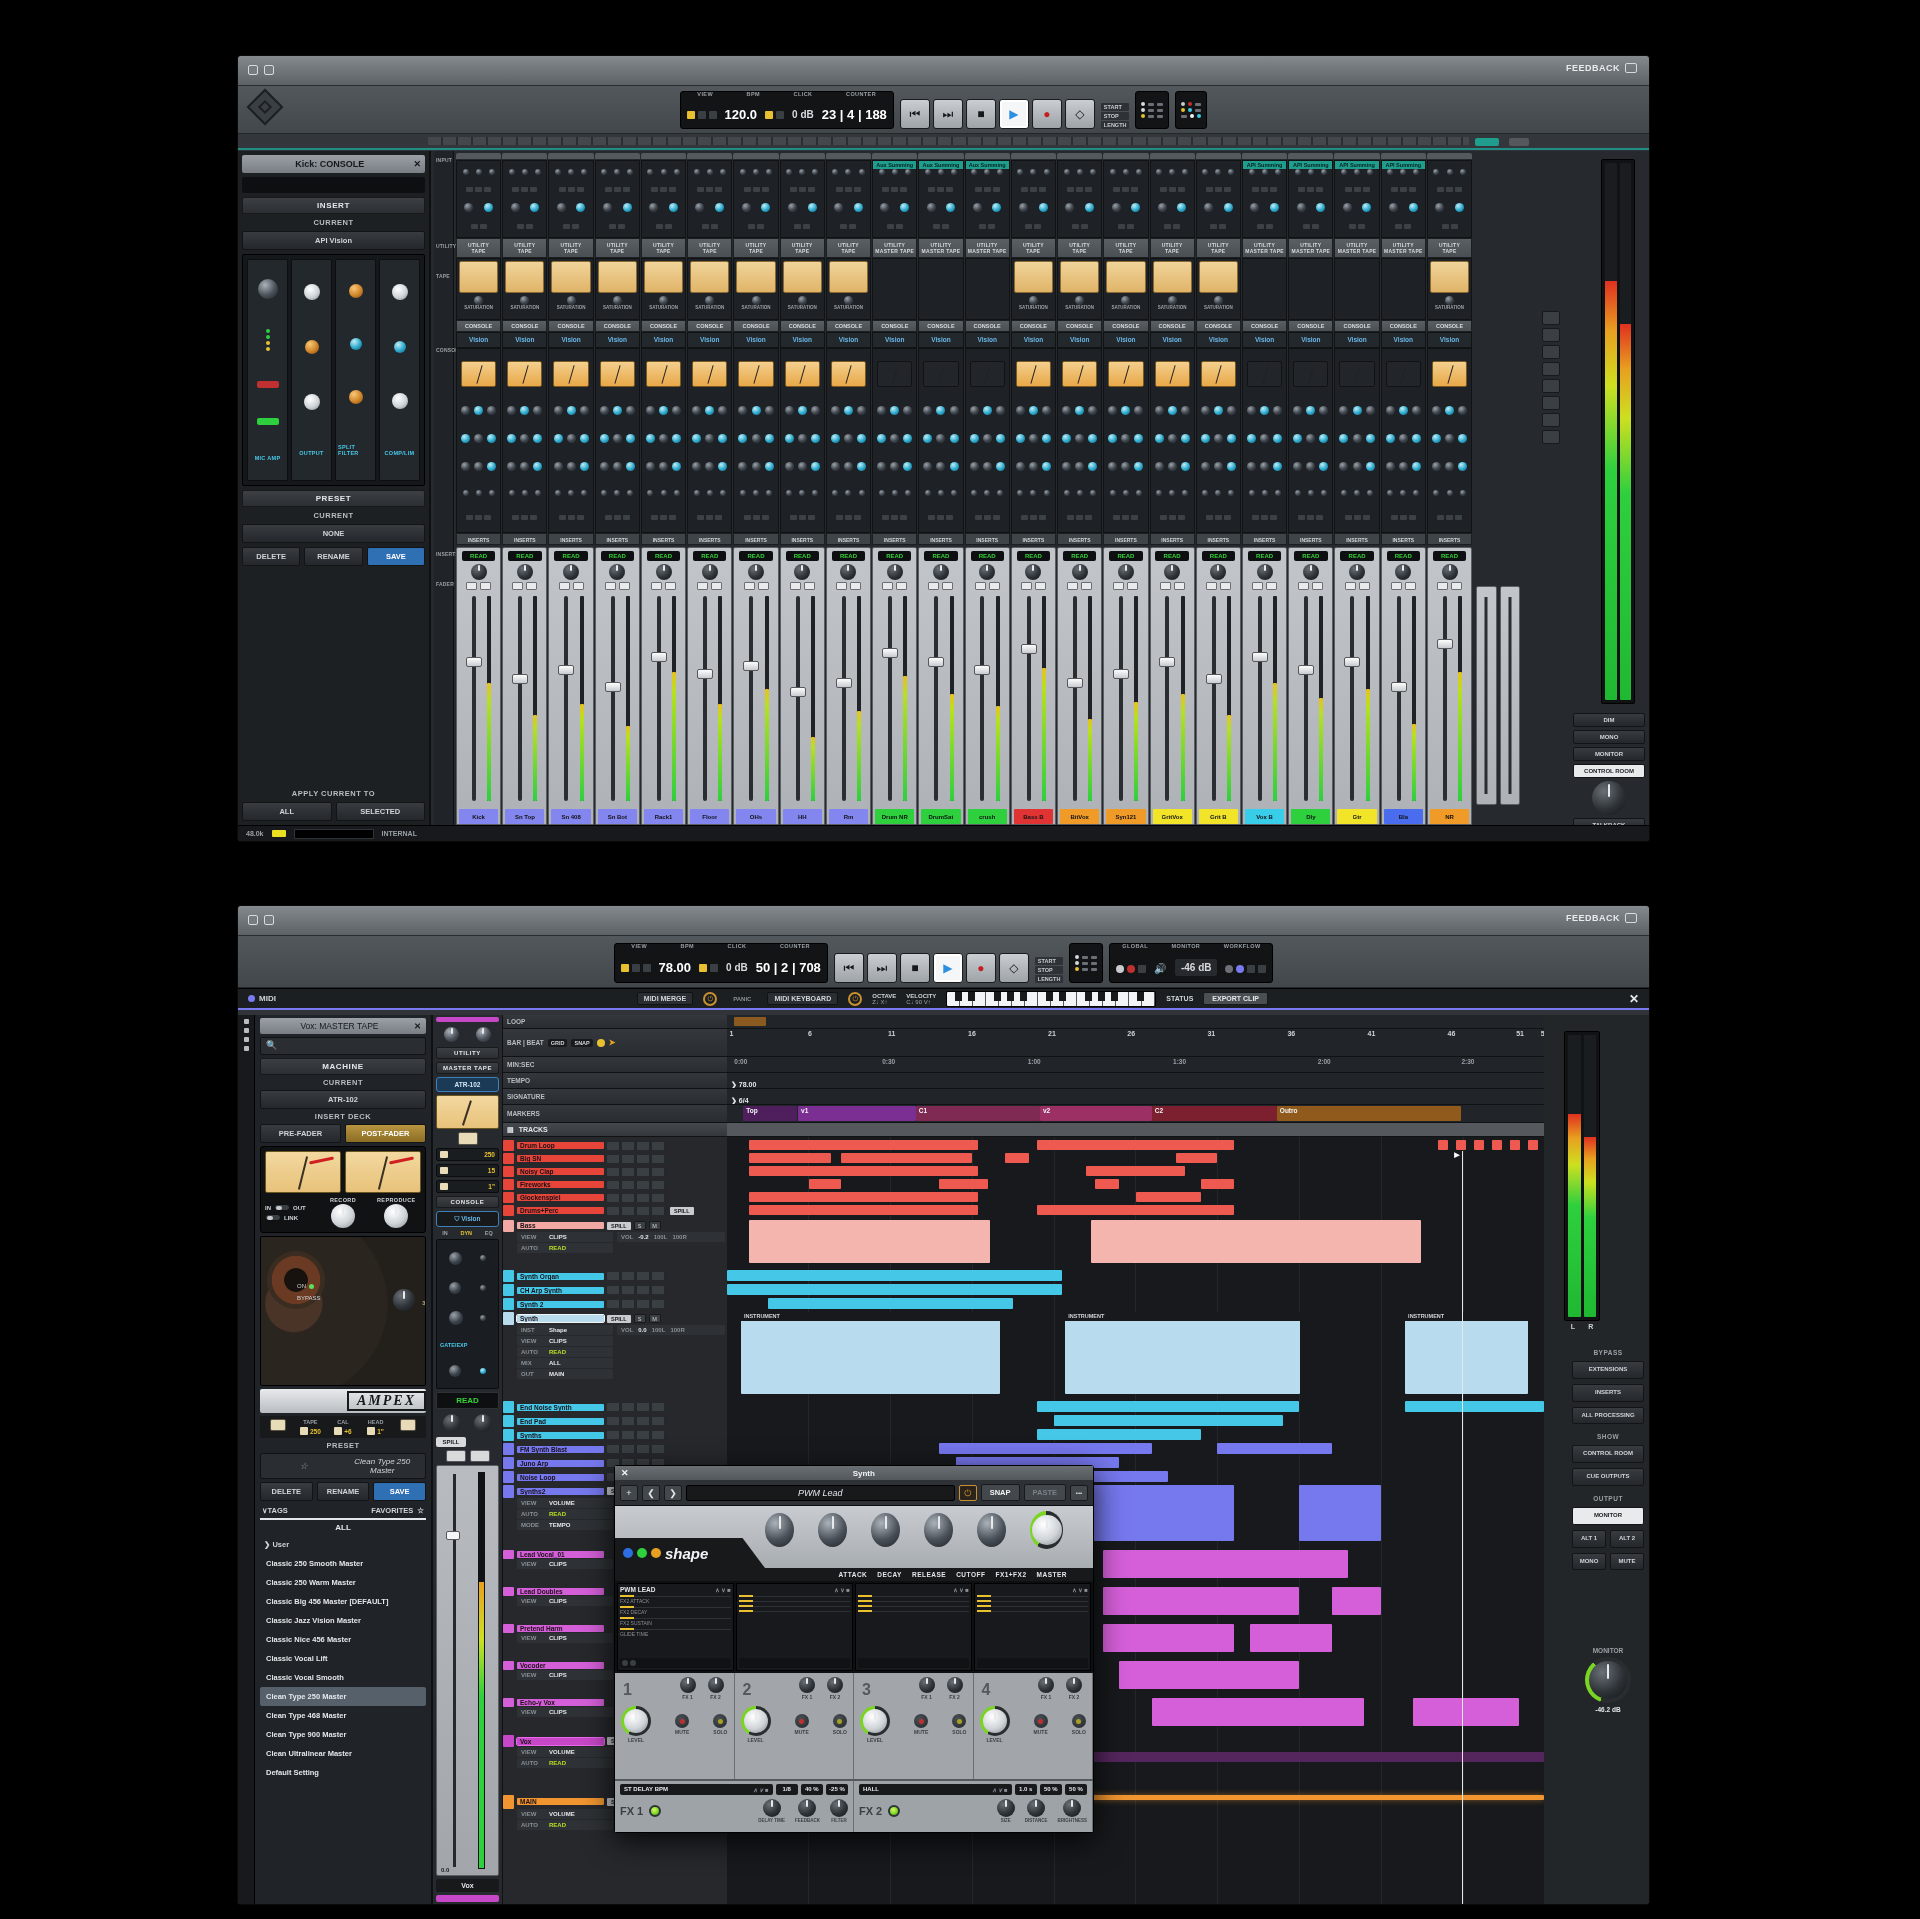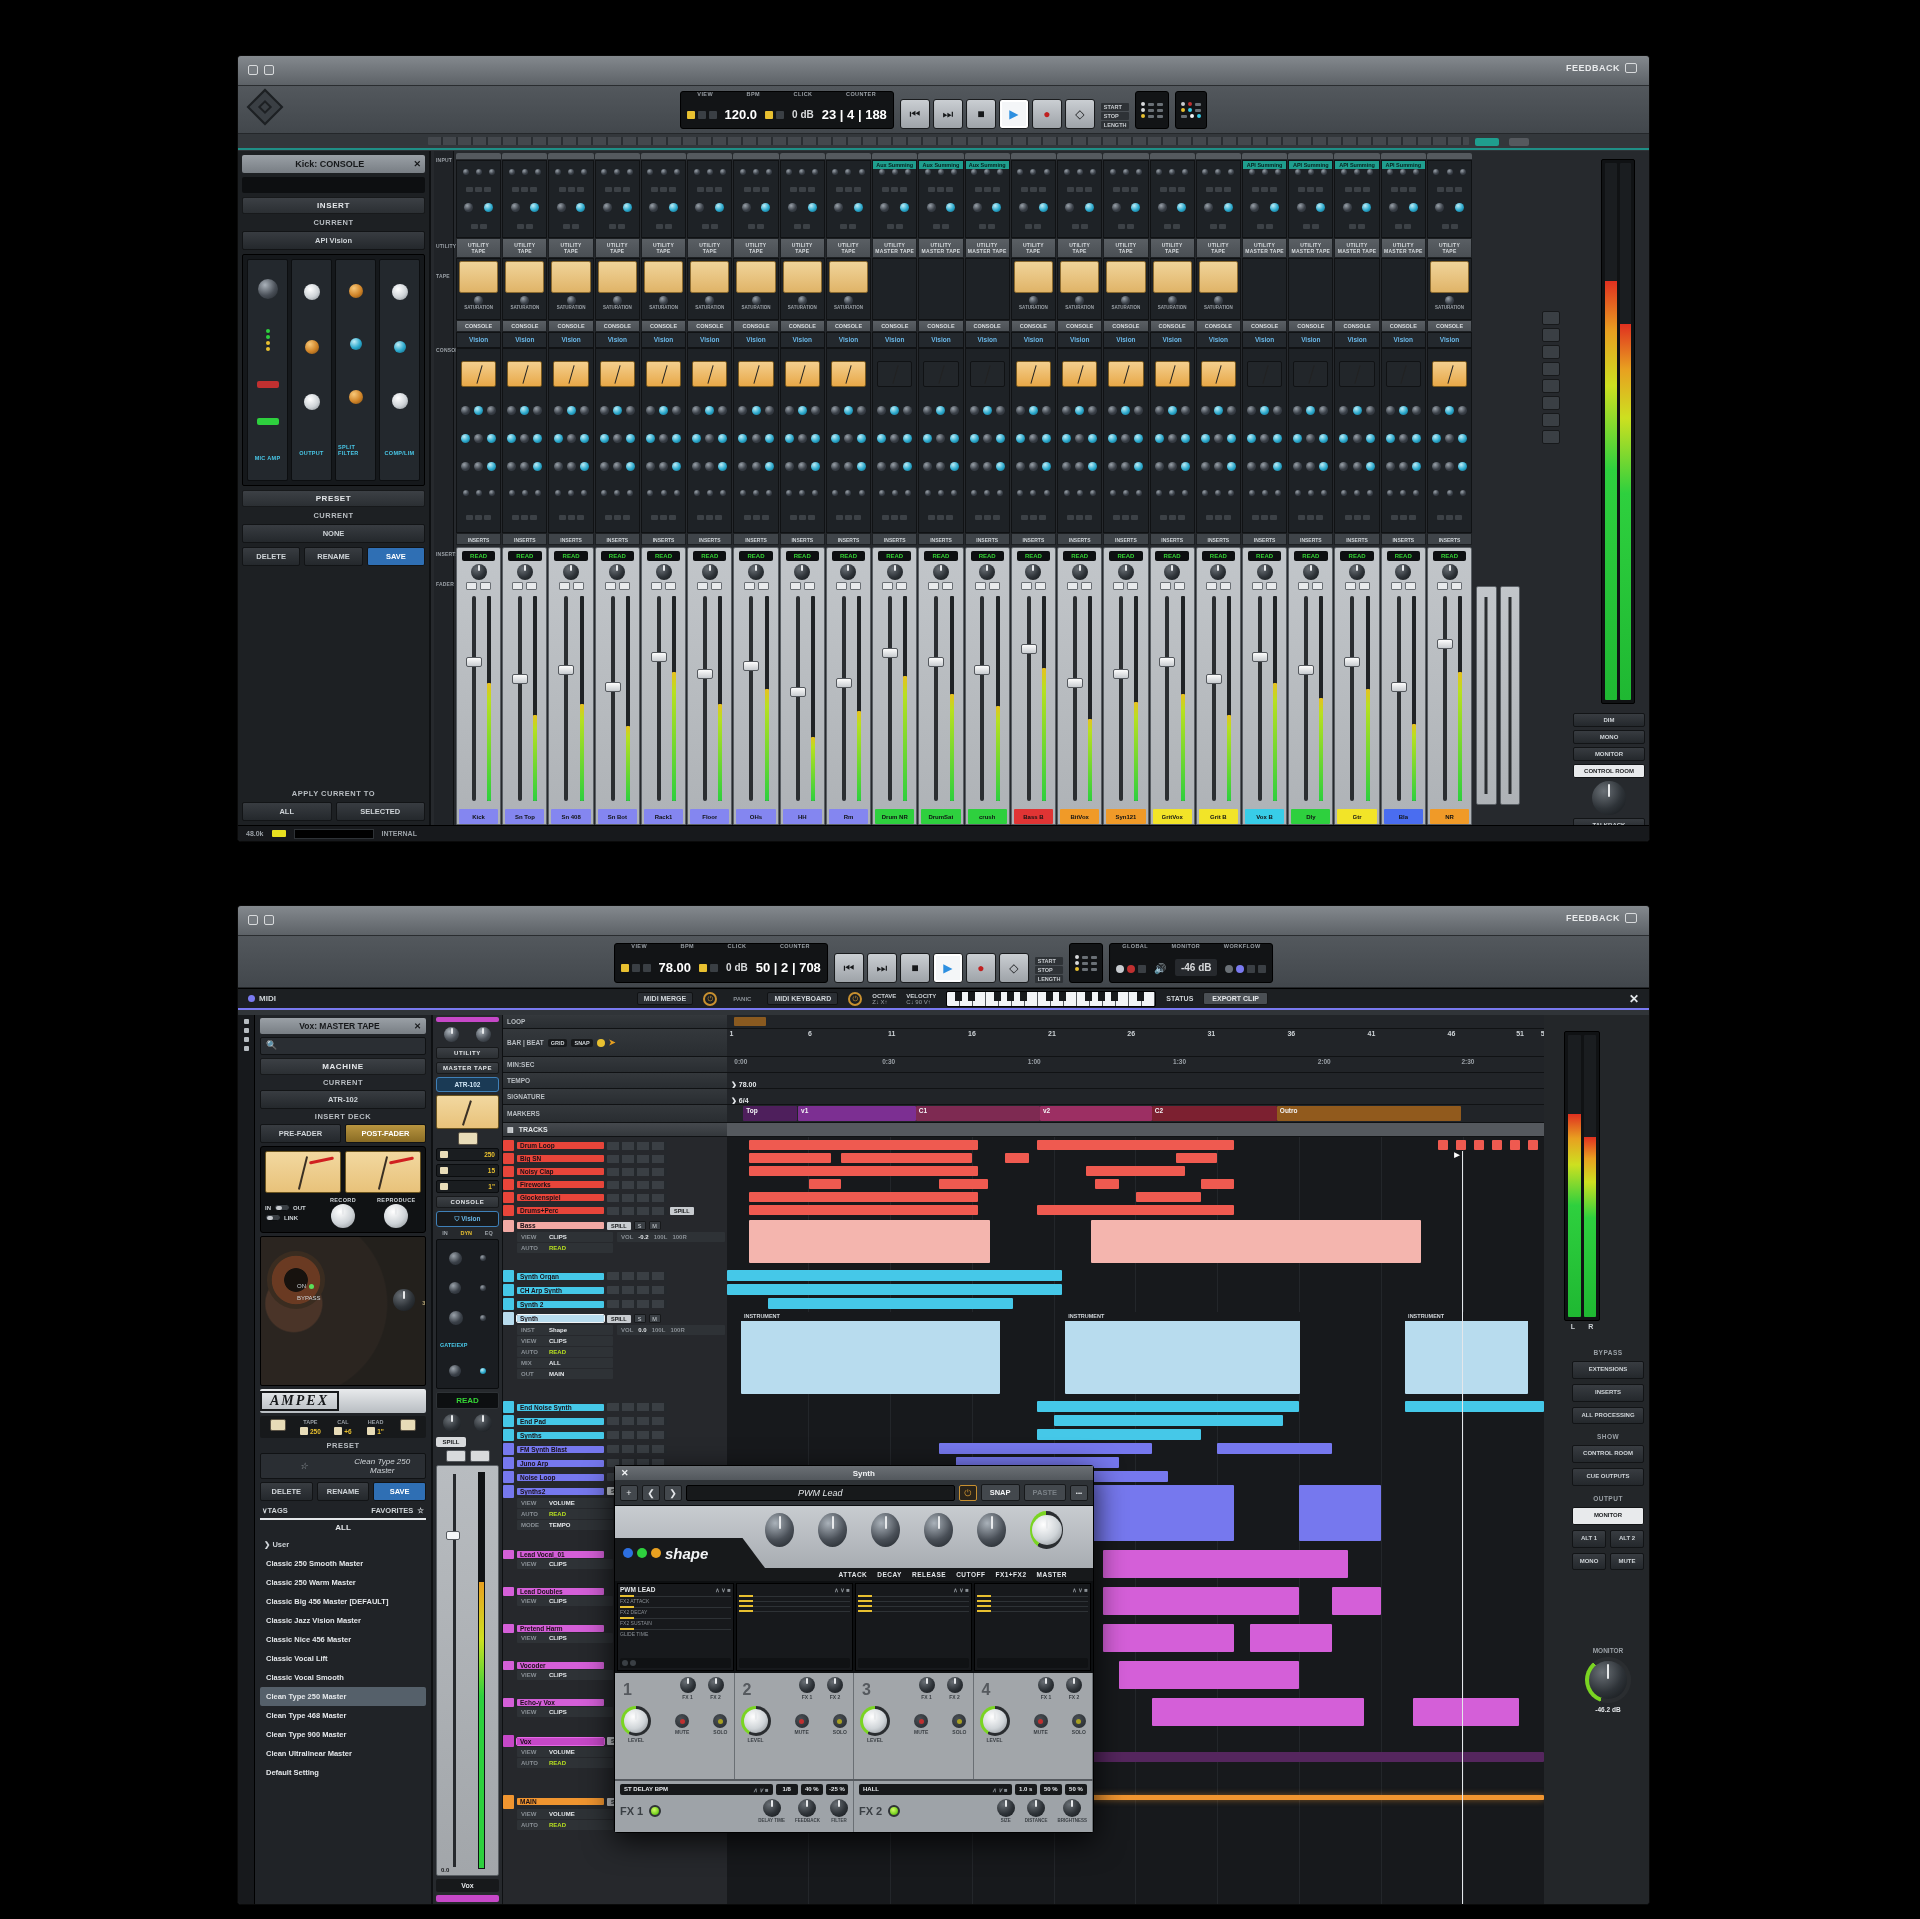--- a/index.html
+++ b/index.html
@@ -132,21 +132,21 @@
   .octv b{font-size:6px;} .octv span{font-size:6px;color:#9aa0a6;}
   .keys{height:16px;width:210px;background:repeating-linear-gradient(90deg,#f2f4f6 0 12px,#55595e 12px 13px);border:1px solid #000;border-radius:2px;position:relative;}
   .keys i{position:absolute;top:0;width:7px;height:9px;background:#17191b;}
   .exportchip{background:#4a4f54;color:#e4e7ea;font-size:7px;font-weight:bold;padding:2px 8px;border-radius:2px;border:1px solid #17191b;}
   .closex{margin-left:auto;color:#e4e7ea;font-size:12px;font-weight:bold;}
   .bbody{position:absolute;left:0;right:0;top:109px;bottom:0;background:#232629;}
   .sidedots{position:absolute;left:0;top:0;bottom:0;width:17px;background:#17191c;border-right:1px solid #000;}
   .sidedots i{display:block;width:5px;height:5px;background:#b8bdc2;border-radius:1px;margin:4px auto 0;}
   
   .tpanel{position:absolute;left:17px;top:0;bottom:0;width:178px;background:#202327;border-right:2px solid #0e1012;display:flex;flex-direction:column;padding:3px 5px;gap:3px;overflow:hidden;}
-  .tpanel .pt{display:flex;background:linear-gradient(#9aa0a6,#787e84);border-radius:2px;padding:3px 5px;color:#16181a;font-size:8.5px;font-weight:bold;}
+  .tpanel .pt{display:flex;background:linear-gradient(#9aa0a6,#787e84);border-radius:2px;padding:3px 5px;color:#16181a;font-size:8.5px;font-weight:normal;}
   .tpanel .pt span{flex:1;text-align:center;}
   .search{height:18px;background:#2a2e33;border:1px solid #101214;border-radius:2px;color:#9aa0a6;font-size:9px;padding:2px 5px;}
   .vupanel{background:#101214;border:1px solid #000;border-radius:3px;padding:4px;display:flex;flex-direction:column;gap:4px;}
   .vurow{display:flex;gap:4px;}
   .ampexvu{flex:1;height:42px;background:linear-gradient(#f2d8a0,#e8c27a);border:1px solid #6a5420;border-radius:2px;position:relative;overflow:hidden;}
   .ampexvu:before{content:"";position:absolute;right:8%;top:18%;width:34%;height:3px;background:#d02020;transform:rotate(-12deg);border-radius:2px;}
   .ampexvu:after{content:"";position:absolute;left:48%;bottom:2px;width:2px;height:85%;background:#3a3024;transform:rotate(14deg);}
   .vuctl{display:flex;align-items:center;color:#cfd4d8;font-size:6px;gap:4px;}
   .vuctl .half{flex:1;display:flex;flex-direction:column;gap:3px;}
   .swrow{display:flex;align-items:center;gap:3px;}
@@ -156,21 +156,21 @@
   .reckn b{font-size:5.5px;color:#cfd4d8;letter-spacing:.4px;}
   .deck{height:150px;background:radial-gradient(circle at 20% 45%,#4a3428 18%,#2b2520 19% 60%,#23201c 61%),#23201c;border:1px solid #000;border-radius:2px;position:relative;overflow:hidden;}
   .reel{position:absolute;border-radius:50%;}
   .reel.l{left:6px;top:14px;width:58px;height:58px;background:radial-gradient(circle,#17120e 28%,#6a3a22 30% 58%,#3a2c20 60% 92%,#120e0a 94%);}
   .reel.r{right:6px;top:10px;width:66px;height:66px;background:radial-gradient(circle,#17120e 24%,#c8a44e 26% 90%,#80padding 92%),radial-gradient(circle,#c8a44e,#8a6c2e);}
   .deckctl{position:absolute;left:50%;top:46px;transform:translateX(-50%);width:92px;color:#cfd4d8;font-size:6px;}
   .deckctl .on{color:#cfd4d8;display:flex;align-items:center;gap:3px;}
   .dot-g{width:5px;height:5px;border-radius:50%;background:#5ae05a;display:inline-block;}
   .spdknob{position:absolute;right:-26px;top:6px;width:22px;height:22px;}
   .spd{position:absolute;right:-44px;top:-4px;display:flex;flex-direction:column;gap:1px;color:#b8a878;font-size:5.5px;text-align:right;}
-  .plate{height:24px;background:linear-gradient(#e8eaec,#b8bdc2);border-radius:2px;display:flex;align-items:center;justify-content:flex-start;}
+  .plate{height:24px;background:linear-gradient(#e8eaec,#b8bdc2);border-radius:2px;display:flex;align-items:center;justify-content:flex-end;}
   .plate b{border:2px solid #17191b;padding:0 8px;font-size:14px;letter-spacing:2px;color:#17191b;font-family:"Liberation Serif",serif;font-style:italic;}
   .tapebtns{display:flex;gap:3px;align-items:stretch;background:#17191b;border-radius:2px;padding:3px;}
   .tbcell{flex:1;display:flex;flex-direction:column;align-items:center;gap:2px;color:#9aa0a6;font-size:5.5px;font-weight:bold;}
   .tbcell .cream{width:16px;height:12px;background:#e8dcb8;border-radius:2px;border:1px solid #5a5244;}
   .tbcell .val{display:flex;gap:2px;align-items:center;}
   .tbcell .val i{width:8px;height:8px;background:#e8dcb8;border-radius:1px;}
   .tbcell .val b{color:#e8c030;font-size:6.5px;}
   .presetfield{display:flex;align-items:center;gap:5px;background:#2a2e33;border:1px solid #101214;border-radius:2px;padding:3px 6px;color:#cfd4d8;}
   .presetfield .star{color:#9aa0a6;font-size:9px;}
   .presetfield span{flex:1;text-align:center;font-size:8px;font-style:italic;}

